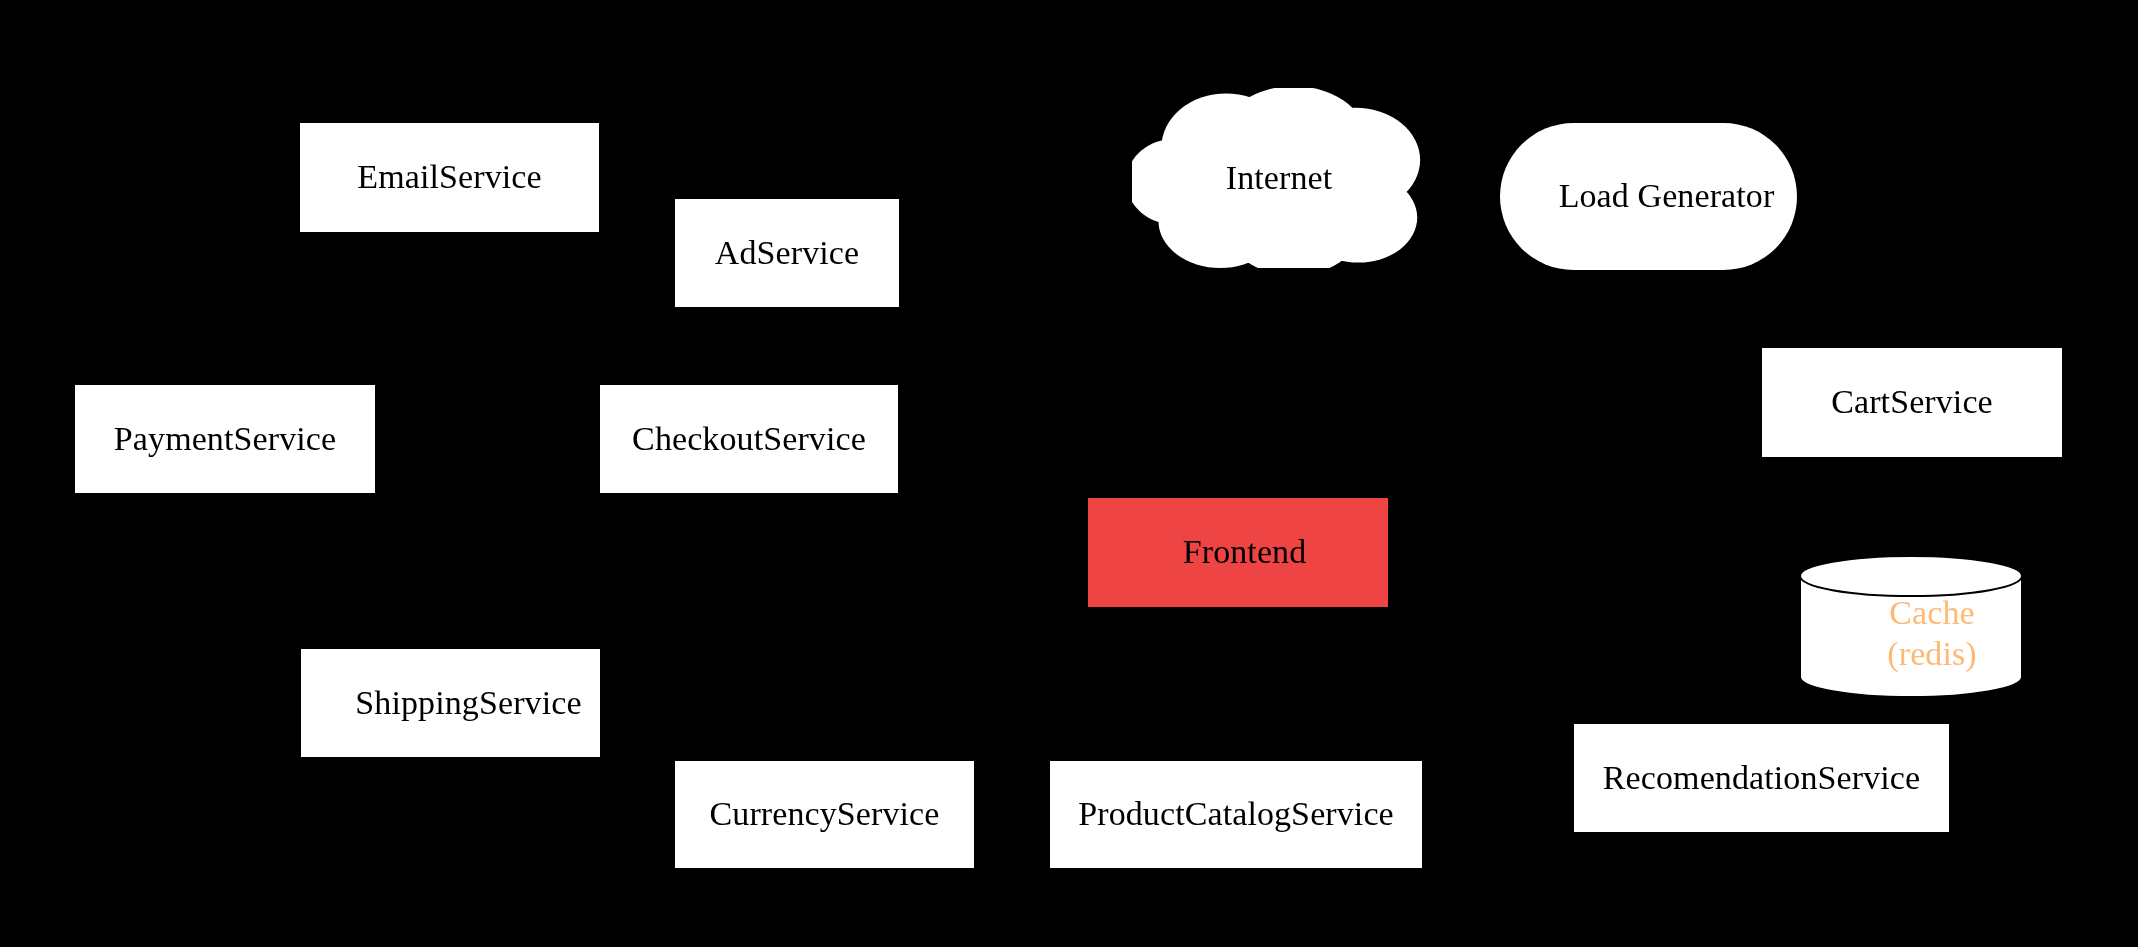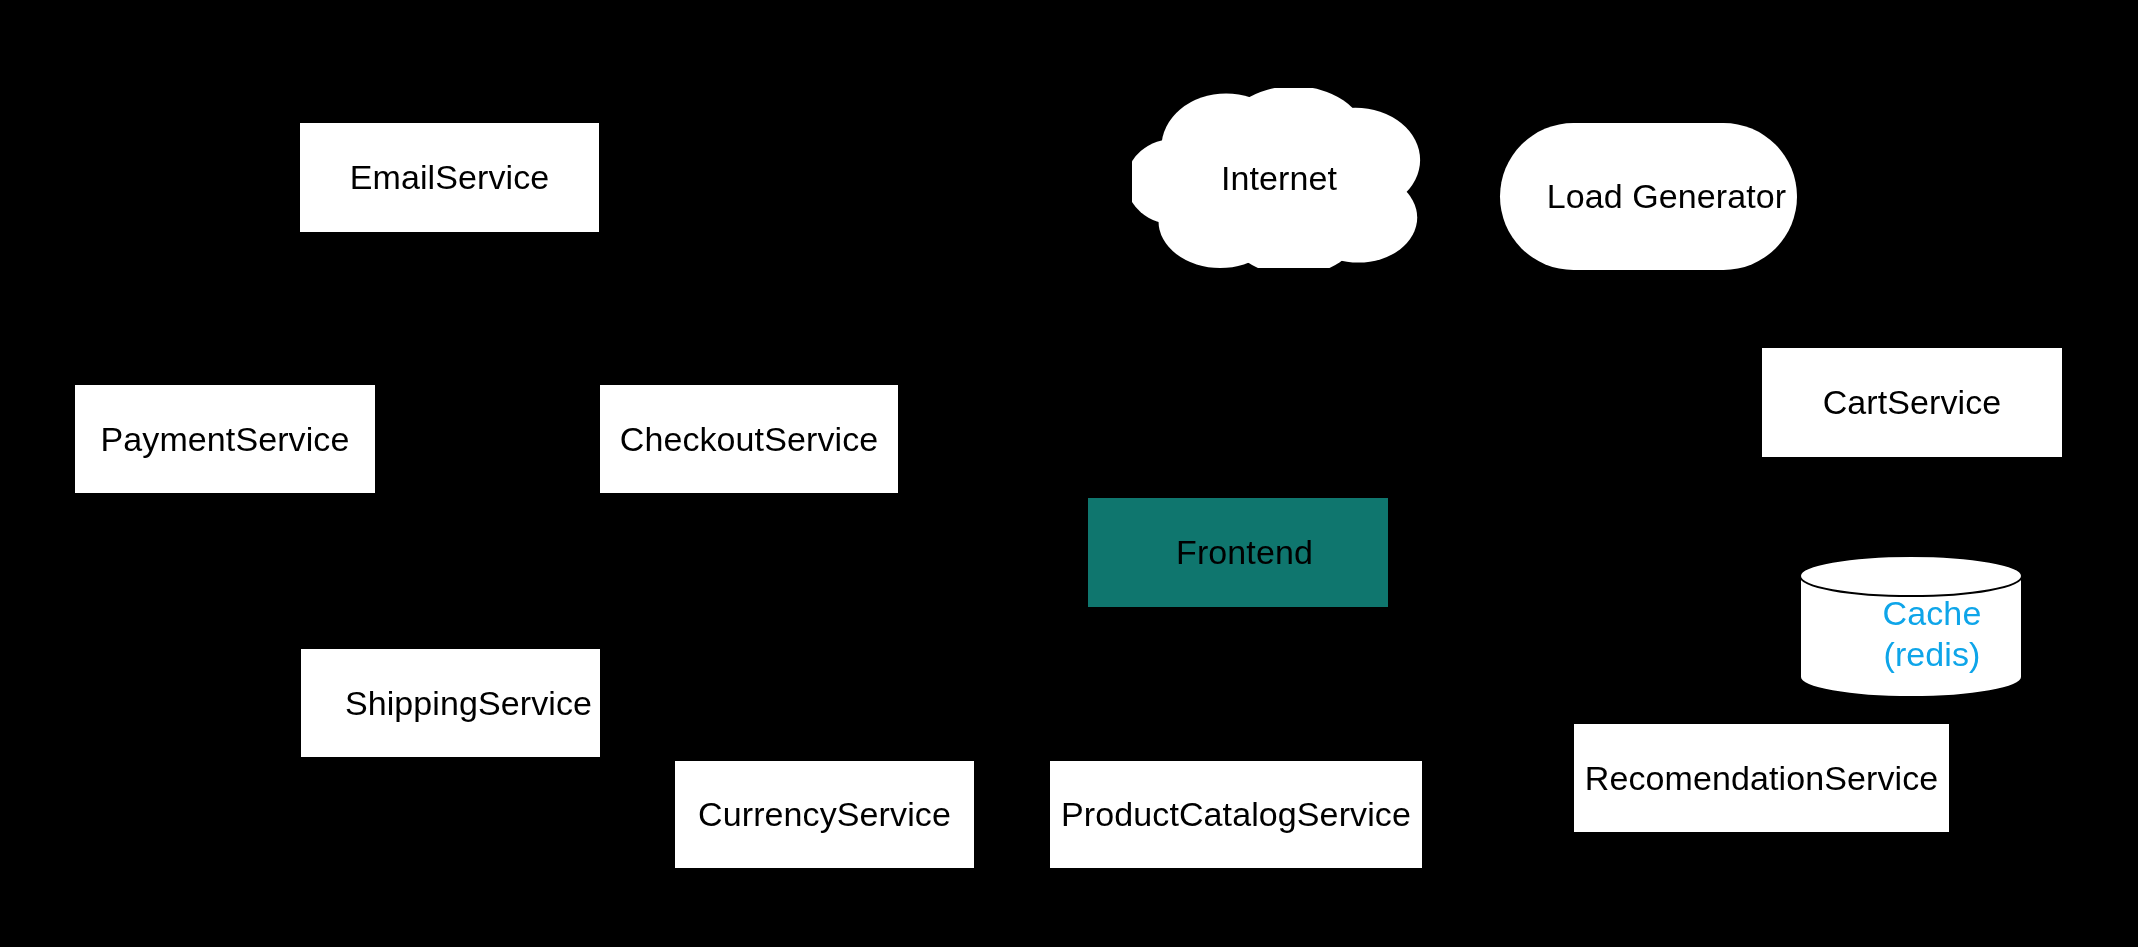--- a/index.html
+++ b/index.html
@@ -7,21 +7,21 @@
     margin: 0;
     padding: 0;
     background: #000000;
   }
   #canvas {
     position: relative;
     width: 2138px;
     height: 947px;
     background: #000000;
     overflow: hidden;
-    font-family: Liberation Sans, sans-serif;
+    font-family: Liberation Serif, serif;
   }
   .node {
     position: absolute;
     box-sizing: border-box;
     display: flex;
     align-items: center;
     justify-content: center;
     text-align: center;
     color: #000000;
     font-size: 34px;
@@ -75,20 +75,23 @@
     display: block;
   }
 </style>
 </head>
 <body>
 
 <div id="canvas" style="background: rgb(0, 0, 0);">
     <div class="node node-rect" style="left: 300px; top: 123px; width: 299px; height: 109px; background: rgb(255, 255, 255);">
       <span class="node-label" style="color: rgb(0, 0, 0);">EmailService</span>
     </div>
+    <div class="node node-rect" style="left: 675px; top: 199px; width: 224px; height: 108px; background: rgb(255, 255, 255);">
+      <span class="node-label" style="color: rgb(0, 0, 0);">AdService</span>
+    </div>
     <div class="node node-cloud" style="left: 1132px; top: 88px; width: 294px; height: 180px;">
       <svg class="cloud-svg" viewBox="0 0 294 180" preserveAspectRatio="none">
         <ellipse cx="94.1" cy="59.4" rx="64.7" ry="54.0" fill="#ffffff"></ellipse>
         <ellipse cx="161.7" cy="46.8" rx="70.6" ry="48.6" fill="#ffffff"></ellipse>
         <ellipse cx="223.4" cy="72.0" rx="64.7" ry="52.2" fill="#ffffff"></ellipse>
         <ellipse cx="44.1" cy="93.6" rx="50.0" ry="43.2" fill="#ffffff"></ellipse>
         <ellipse cx="88.2" cy="133.2" rx="61.7" ry="46.8" fill="#ffffff"></ellipse>
         <ellipse cx="161.7" cy="144.0" rx="64.7" ry="43.2" fill="#ffffff"></ellipse>
         <ellipse cx="226.4" cy="129.6" rx="58.8" ry="45.0" fill="#ffffff"></ellipse>
         <ellipse cx="147.0" cy="93.6" rx="117.6" ry="64.8" fill="#ffffff"></ellipse>
@@ -100,29 +103,29 @@
     </div>
     <div class="node node-rect" style="left: 75px; top: 385px; width: 300px; height: 108px; background: rgb(255, 255, 255);">
       <span class="node-label" style="color: rgb(0, 0, 0);">PaymentService</span>
     </div>
     <div class="node node-rect" style="left: 600px; top: 385px; width: 298px; height: 108px; background: rgb(255, 255, 255);">
       <span class="node-label" style="color: rgb(0, 0, 0);">CheckoutService</span>
     </div>
     <div class="node node-rect" style="left: 1762px; top: 348px; width: 300px; height: 109px; background: rgb(255, 255, 255);">
       <span class="node-label" style="color: rgb(0, 0, 0);">CartService</span>
     </div>
-    <div class="node node-rect" style="left: 1088px; top: 498px; width: 300px; height: 109px; background: #0f766e; padding-left: 13px;">
+    <div class="node node-rect" style="left: 1088px; top: 498px; width: 300px; height: 109px; background: #ef4444; padding-left: 13px;">
       <span class="node-label" style="color: rgb(0, 0, 0);">Frontend</span>
     </div>
     <div class="node node-cylinder" style="left: 1799px; top: 556px; width: 224px; height: 141px;">
       <svg class="cyl-svg" viewBox="0 0 224 141" preserveAspectRatio="none">
         <path d="M 1,20 L 1,121 A 111,20 0 0 0 223,121 L 223,20 Z" fill="#ffffff" stroke="#000000" stroke-width="2"></path>
         <ellipse cx="112" cy="20" rx="111" ry="20" fill="#ffffff" stroke="#000000" stroke-width="2"></ellipse>
       </svg>
-      <span class="node-label" style="color: #0ea5e9; margin-left: 42px;">Cache<span class="line2">(redis)</span></span>
+      <span class="node-label" style="color: #fdba74; margin-left: 42px;">Cache<span class="line2">(redis)</span></span>
     </div>
     <div class="node node-rect" style="left: 301px; top: 649px; width: 299px; height: 108px; background: rgb(255, 255, 255); padding-left: 36px;">
       <span class="node-label" style="color: rgb(0, 0, 0);">ShippingService</span>
     </div>
     <div class="node node-rect" style="left: 1574px; top: 724px; width: 375px; height: 108px; background: rgb(255, 255, 255);">
       <span class="node-label" style="color: #000000;">RecomendationService</span>
     </div>
     <div class="node node-rect" style="left: 675px; top: 761px; width: 299px; height: 107px; background: rgb(255, 255, 255);">
       <span class="node-label" style="color: rgb(0, 0, 0);">CurrencyService</span>
     </div>

